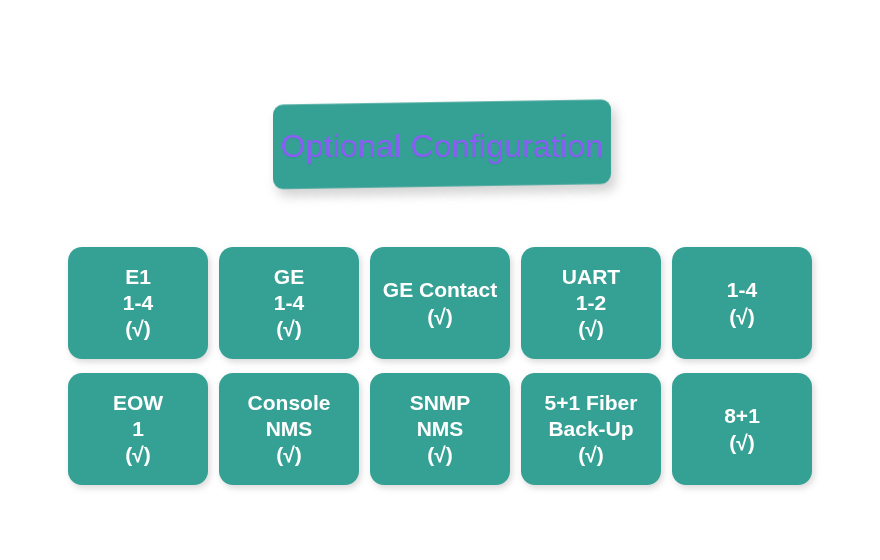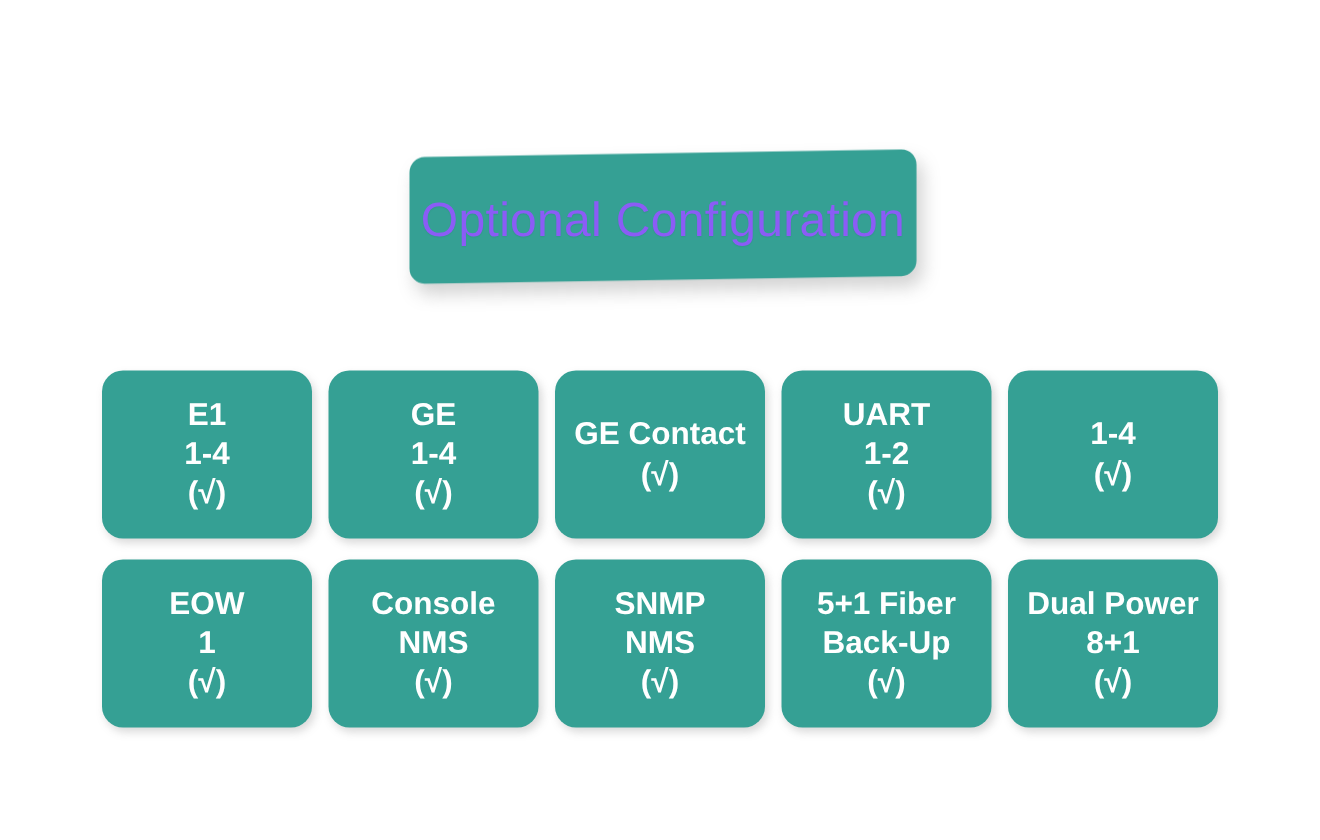--- a/index.html
+++ b/index.html
@@ -191,21 +191,20 @@
       <div class="opt-box">
         <div class="opt-text">
           <span class="opt-line">5+1 Fiber</span>
           <span class="opt-line">Back-Up</span>
           <span class="opt-mark">(√)</span>
         </div>
       </div>
 
       <div class="opt-box">
         <div class="opt-text">
-          <span class="opt-line">Dual Power</span>
           <span class="opt-line">8+1</span>
           <span class="opt-mark">(√)</span>
         </div>
       </div>
 
     </div>
 
   </div>
 
 </div>

